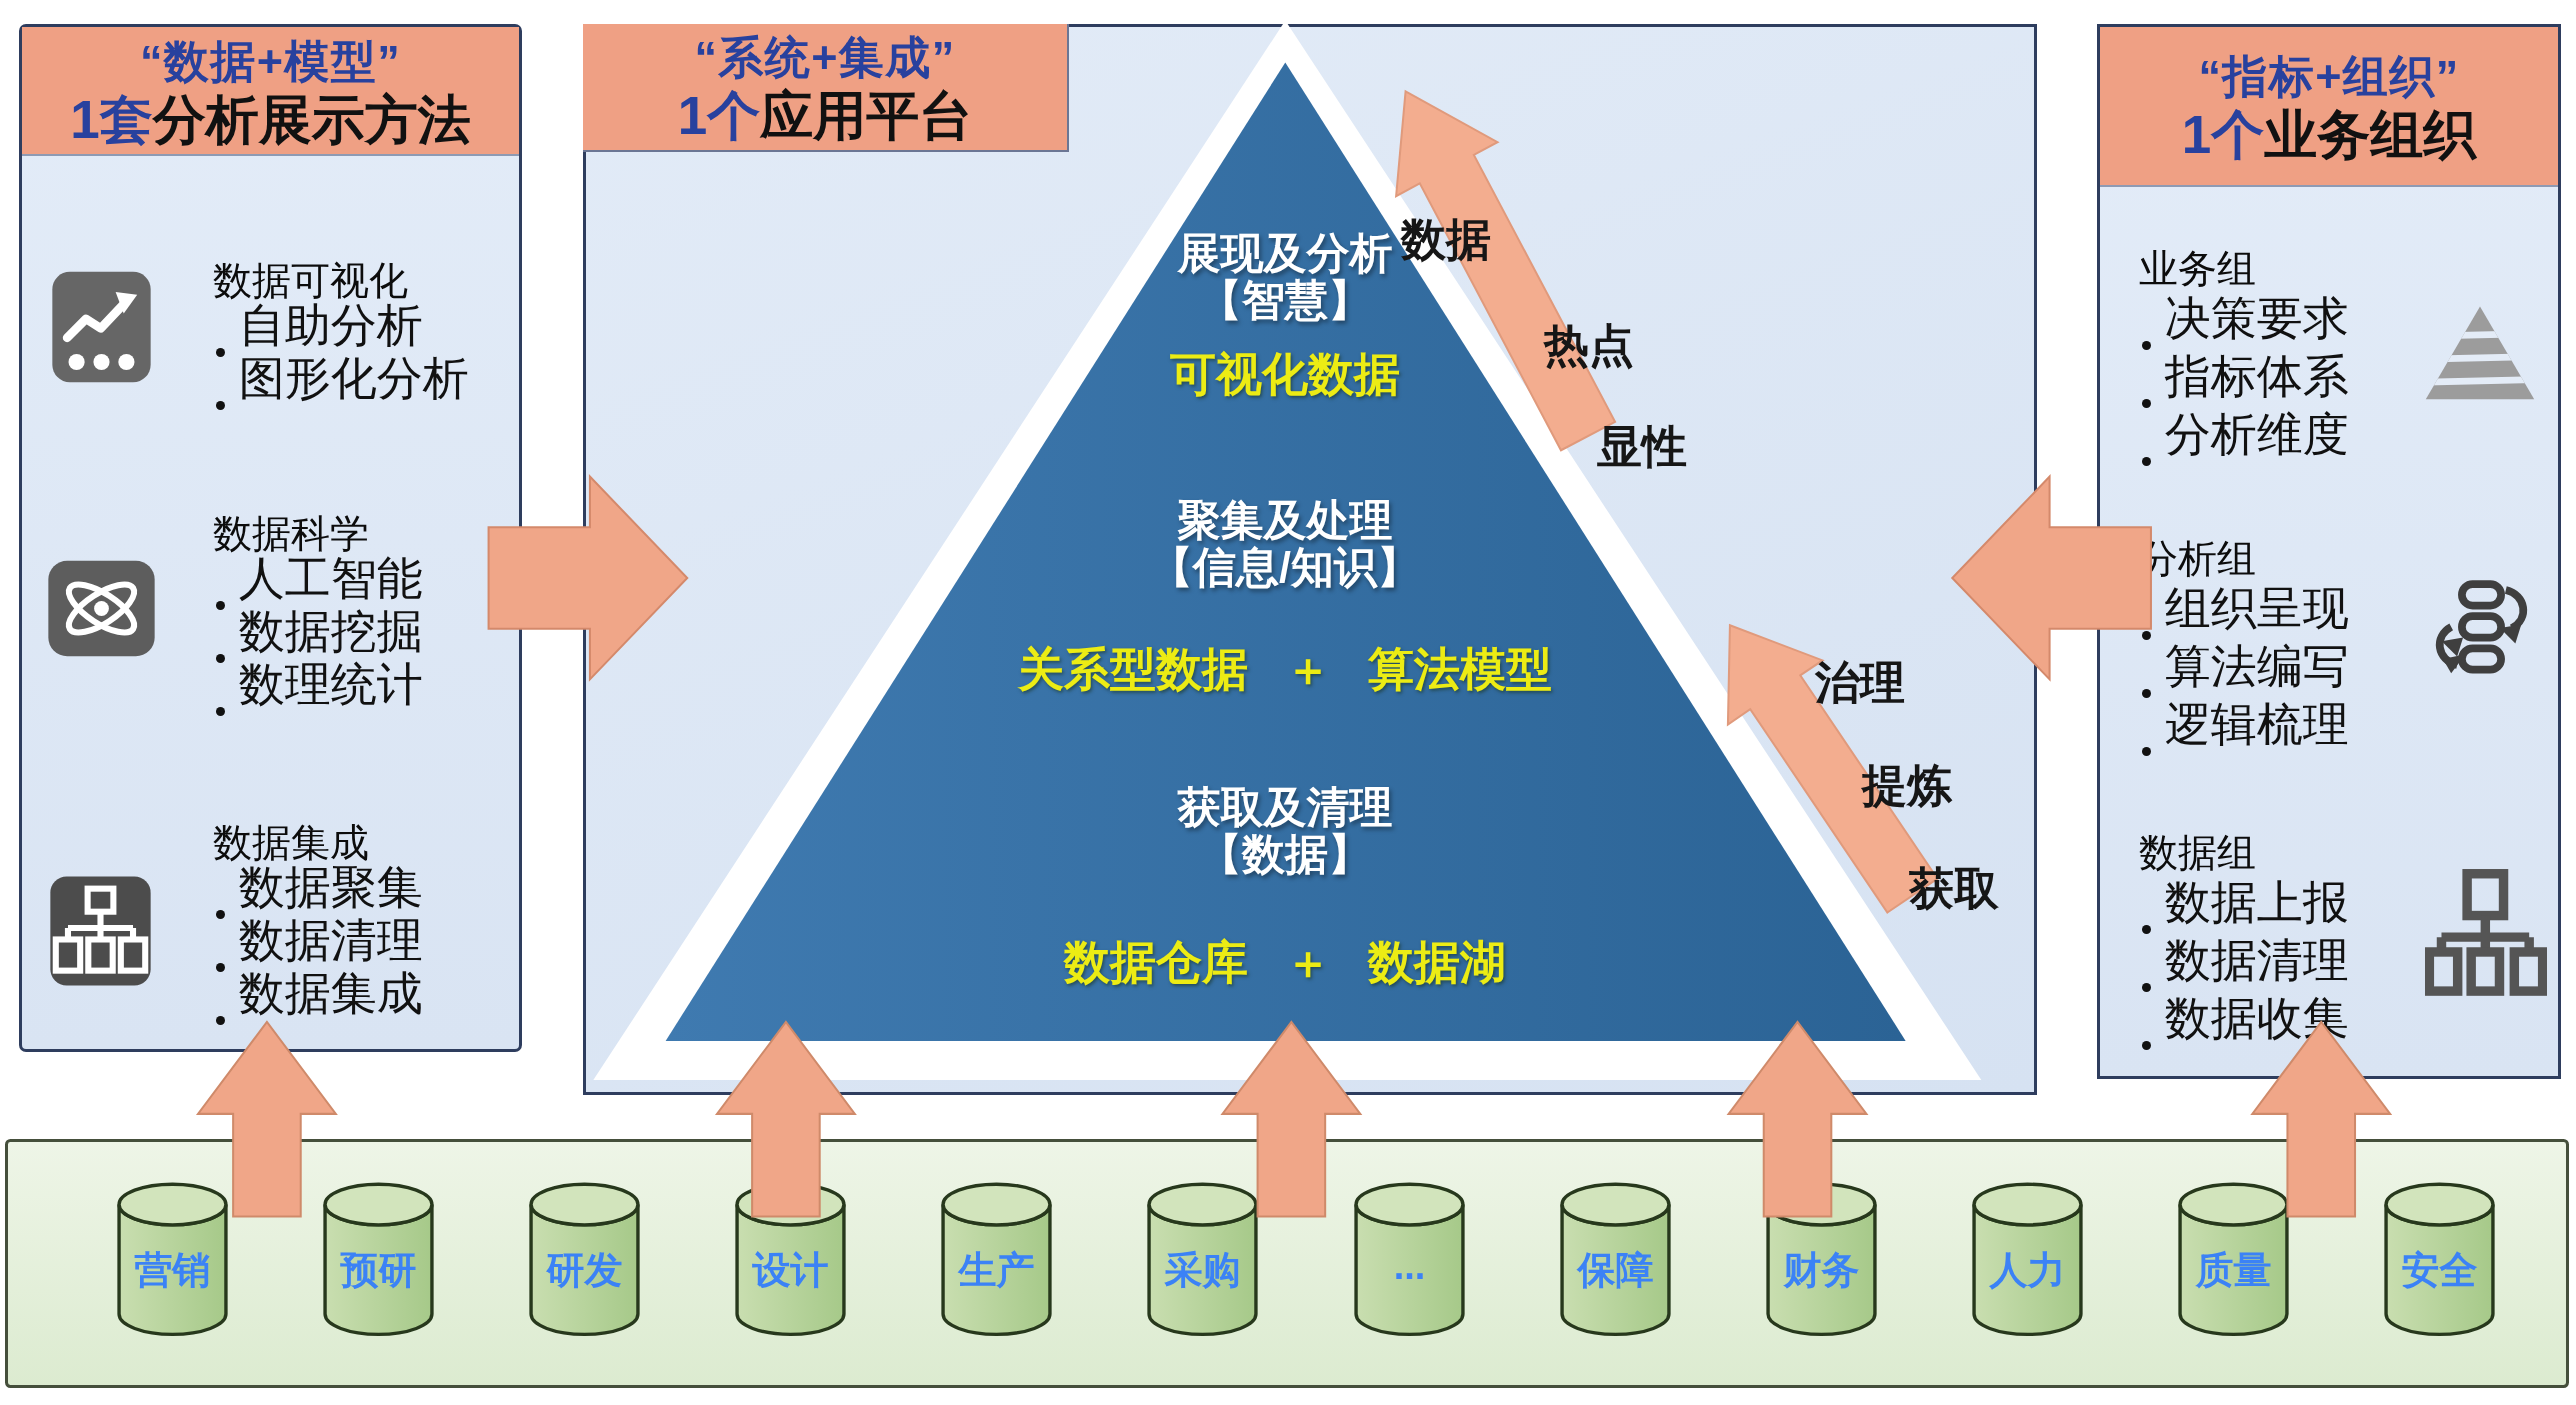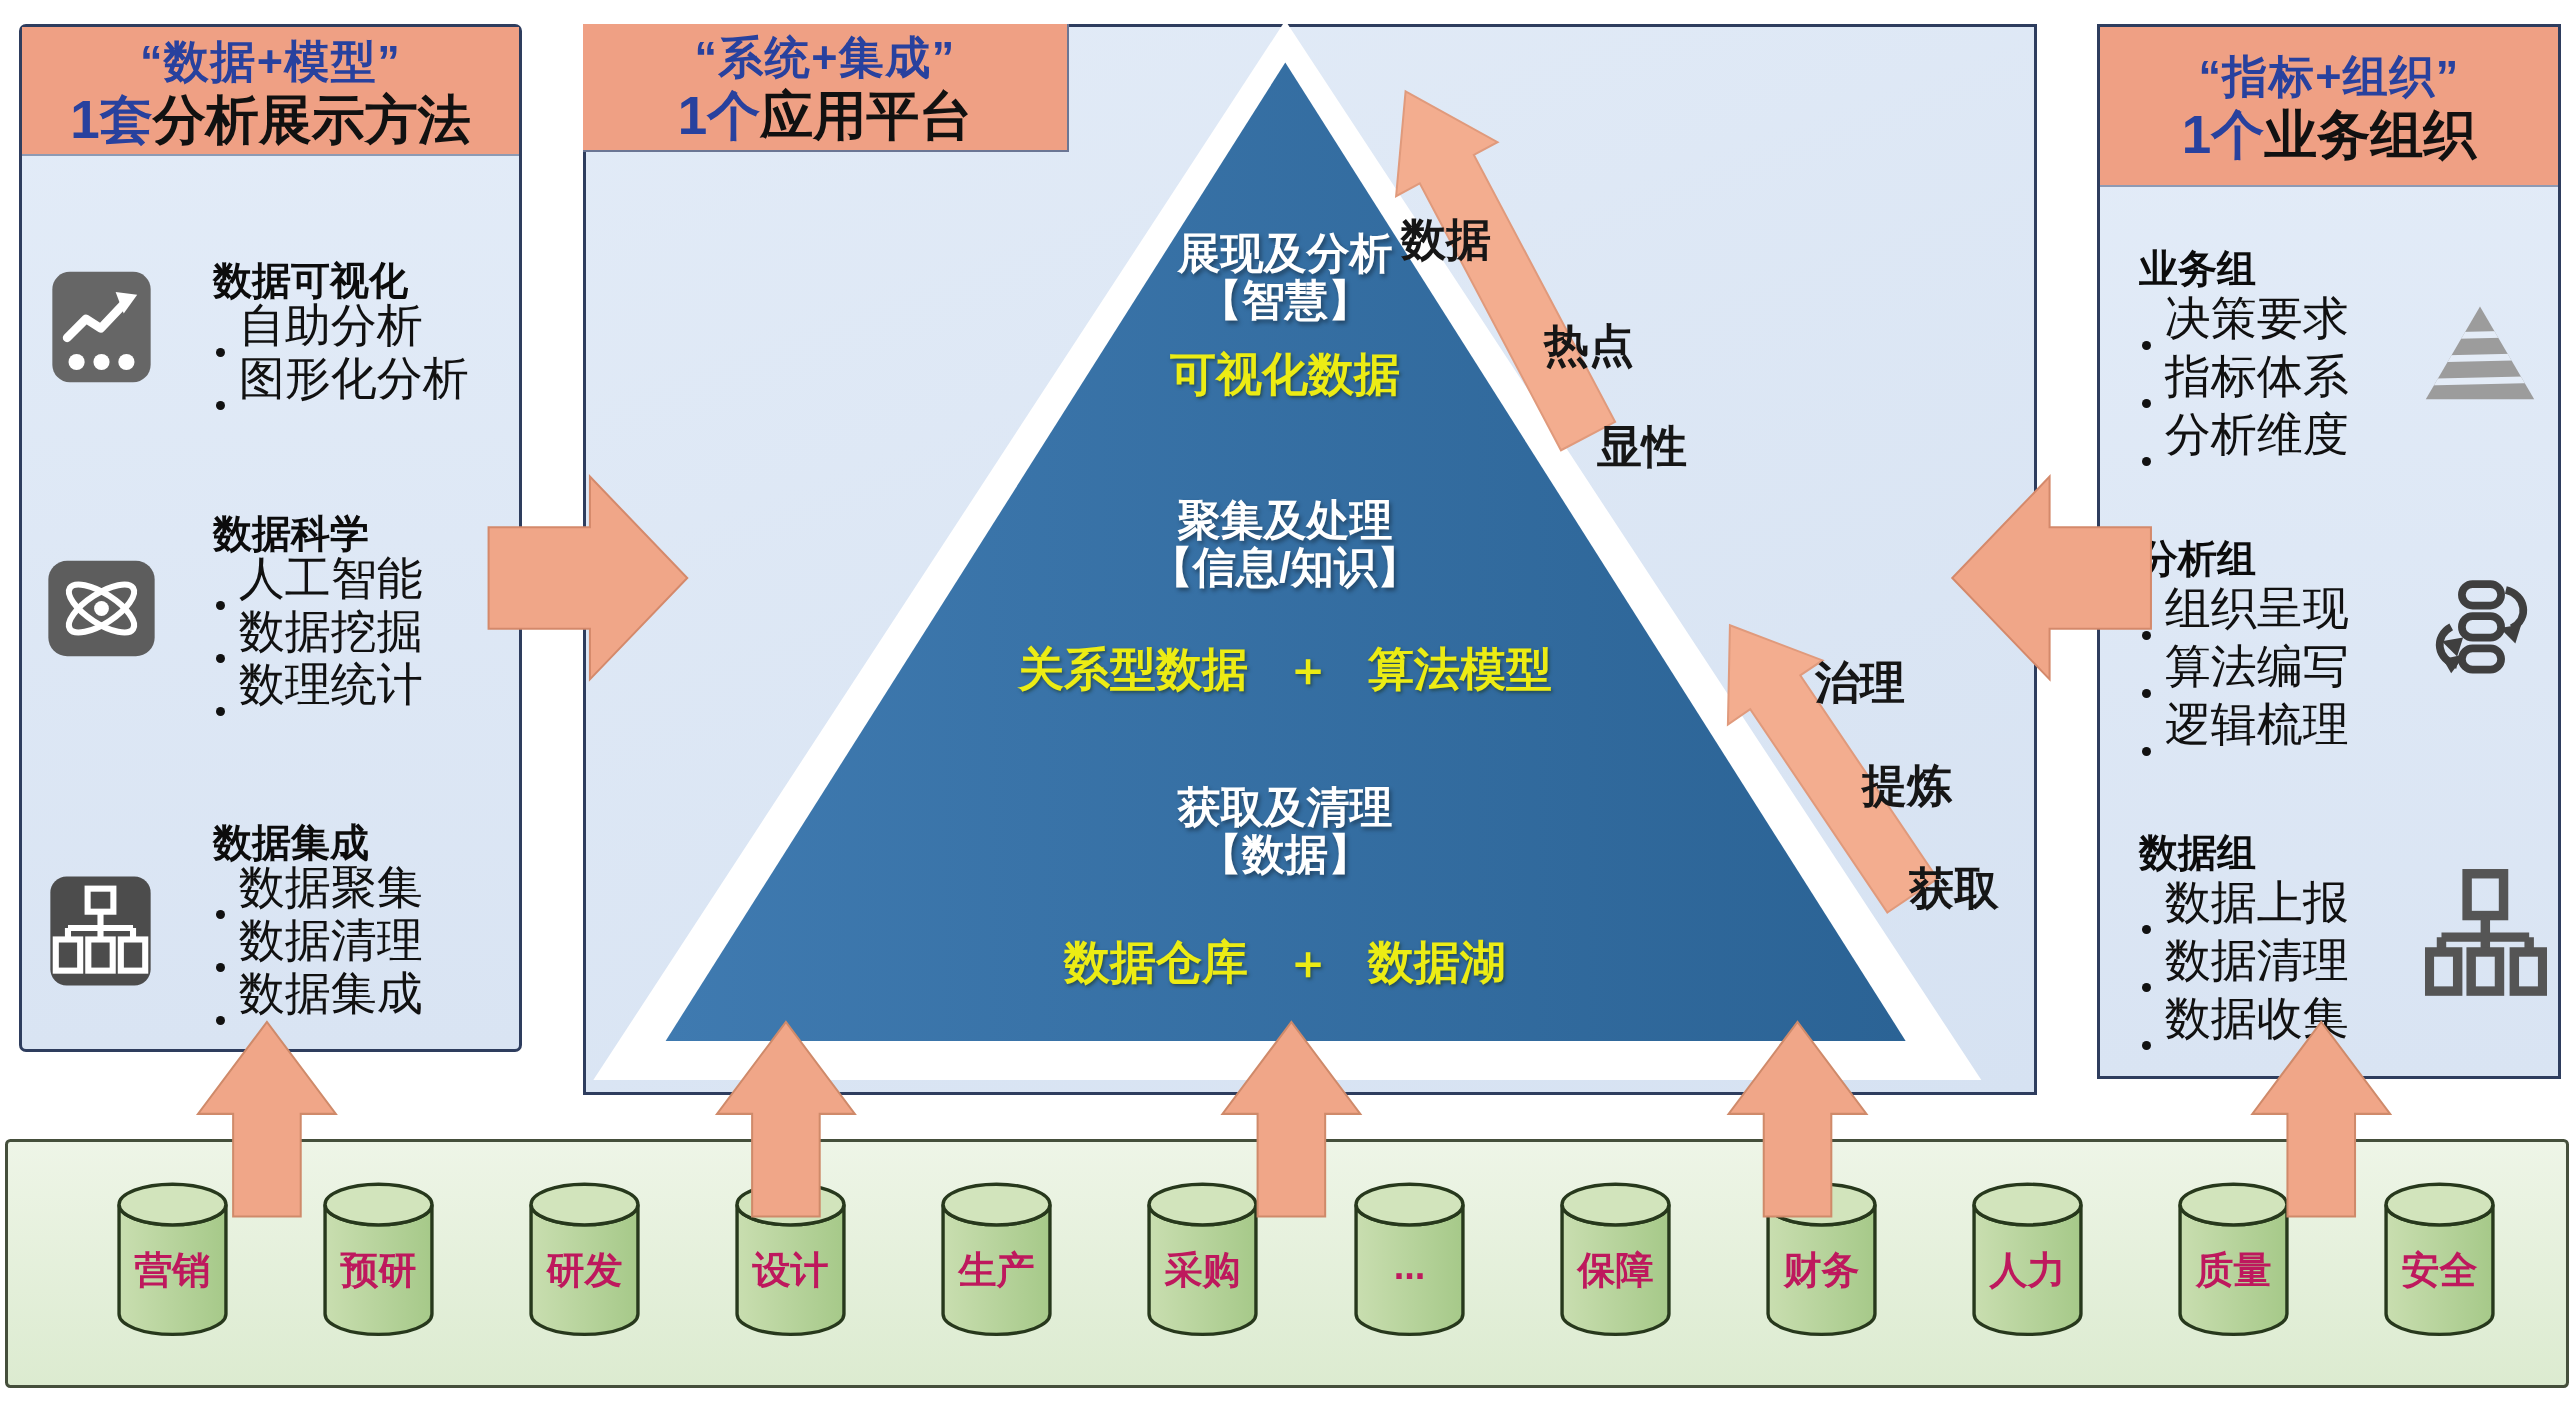--- a/index.html
+++ b/index.html
@@ -26,21 +26,21 @@
     position:absolute;left:583px;top:24px;width:486px;height:128px;
     background:#efa084;border-right:2px solid #6b7694;border-bottom:2px solid #6b7694;
     box-sizing:border-box;display:flex;flex-direction:column;align-items:center;justify-content:center;
     z-index:2;text-align:center;
   }
   .hline1{font-size:45px;font-weight:bold;color:#28419e;letter-spacing:1.4px;line-height:58px;}
   .hline2{font-size:53px;font-weight:bold;color:#111;line-height:58px;}
   .hline2 .accent{color:#28419e;}
   
   .section{position:absolute;}
-  .heading{font-size:39px;font-weight:bold;line-height:47px;color:#0c0c0c;}
+  .heading{font-size:39px;font-weight:normal;line-height:47px;color:#0c0c0c;}
   .bullet{display:flex;align-items:flex-end;height:53px;font-size:46px;color:#111;}
   .panel-right-b .bullet{height:58px;}
   .dot{width:9.5px;height:9.5px;border-radius:50%;background:#111;margin:0 13.5px 0 2.7px;flex:0 0 auto;}
   .icon-box{position:absolute;}
   
   .tier{position:absolute;left:1285px;transform:translateX(-50%);text-align:center;z-index:6;width:max-content;}
   .tier-title,.tier-bracket{
     font-size:43px;font-weight:bold;color:#ffffff;line-height:47px;
     text-shadow:2px 2.7px 4.7px rgba(0,0,0,.38);
   }
@@ -56,21 +56,21 @@
   
   .source-band{
     position:absolute;left:5.4px;top:1139px;width:2564px;height:249px;
     background:linear-gradient(180deg,#eef5e7,#dcebd0);
     border:3.4px solid #454f3b;border-radius:5.4px;box-sizing:border-box;
   }
   .cyl{position:absolute;top:1177px;width:115px;height:166px;z-index:4;}
   .cyl svg{position:absolute;left:0;top:0;}
   .cyl-label{
     position:absolute;left:0;top:68px;width:115px;text-align:center;
-    font-size:38px;font-weight:600;color:#be185d;
+    font-size:38px;font-weight:600;color:#3b82f6;
   }
   
   #decor{position:absolute;left:0;top:0;z-index:5;pointer-events:none;}
 </style>
 </head>
 <body>
 
 <div class="panel left">
   <div class="panel-header">
     <div class="hline1">“数据+模型”</div>

